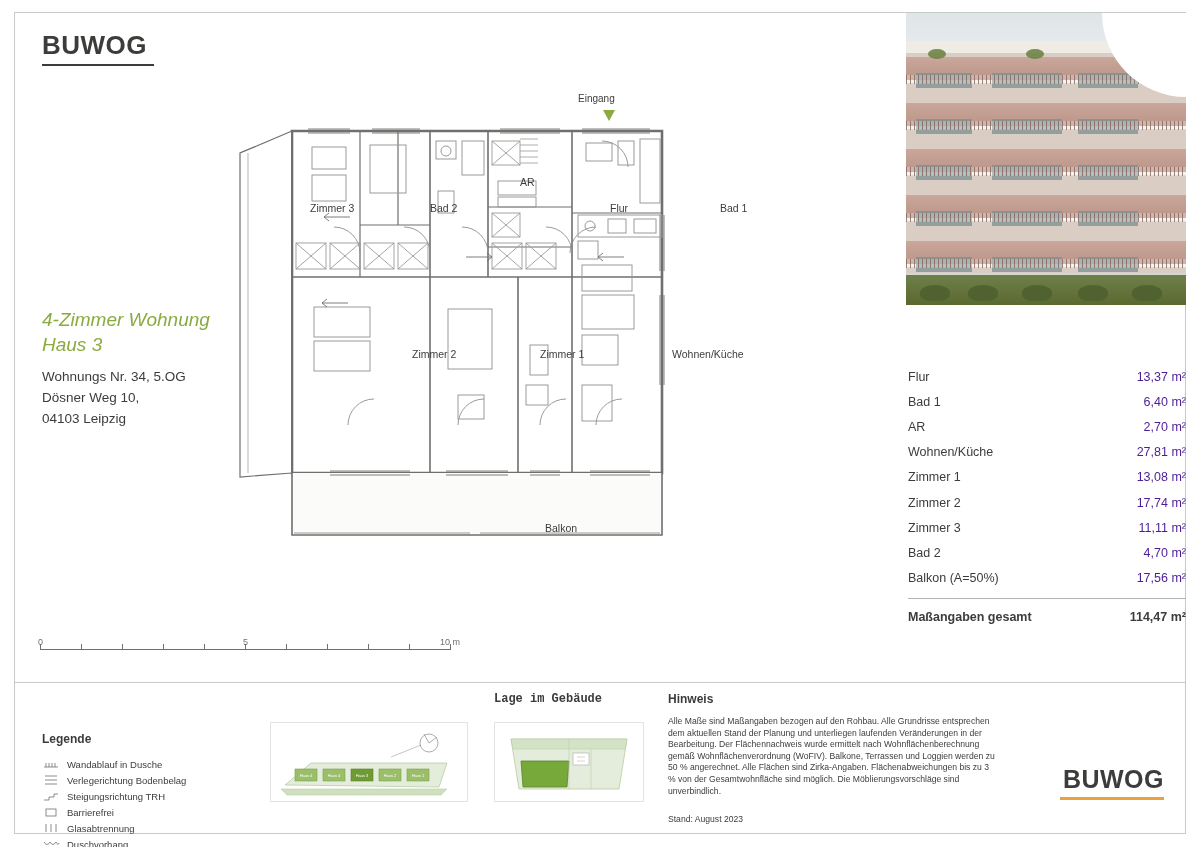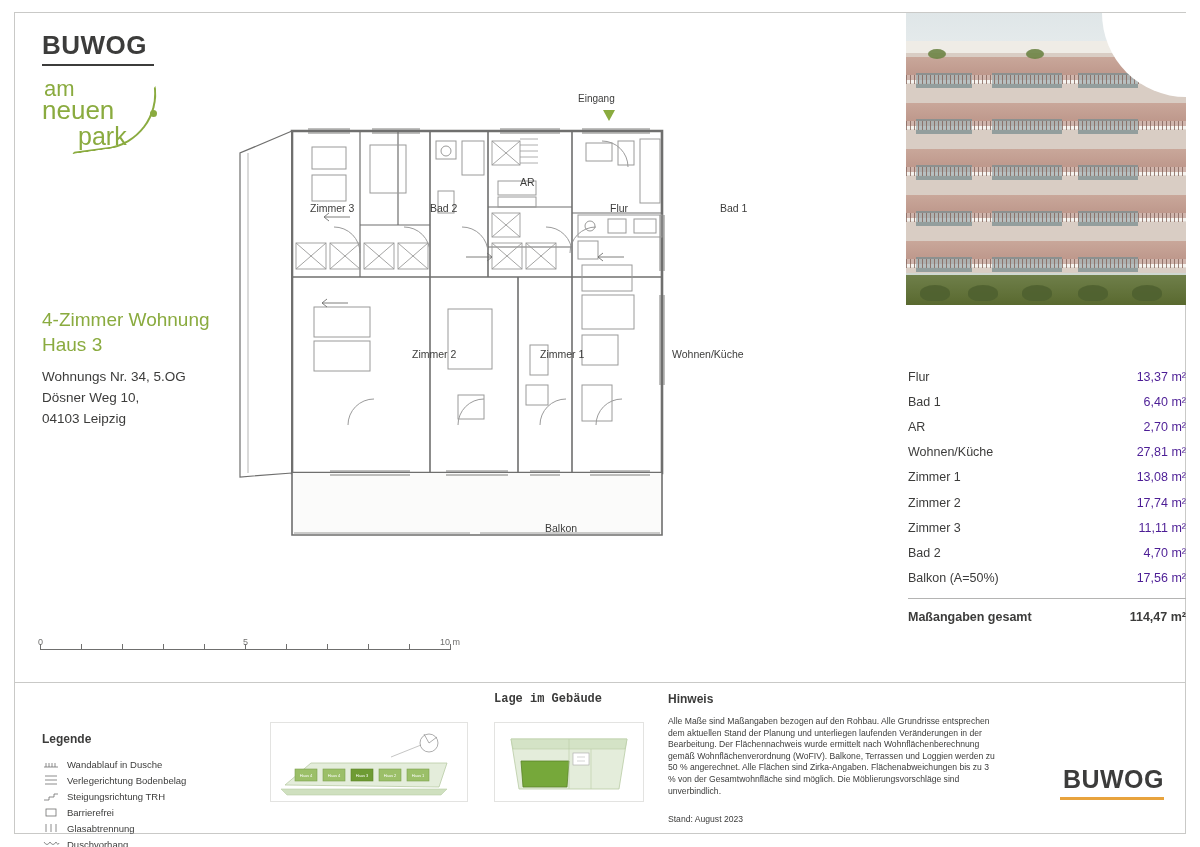--- a/index.html
+++ b/index.html
@@ -83,20 +83,21 @@
     border-radius: 0 0 58px 0;
     transform: rotate(-8deg);
   }
 
   
   .headline {
     position: absolute;
     left: 42px;
     top: 307px;
     width: 300px;
+    font-style: italic;
   }
   .headline h1 {
     margin: 0;
     font-size: 19px;
     line-height: 25px;
     font-weight: normal;
     color: #8aab3f;
   }
   .address {
     position: absolute;
@@ -341,27 +342,20 @@
 </style>
 </head>
 <body>
 
 <div class="page">
   <div class="frame"></div>
 
   <div class="brand">
     <div class="brand-title">BUWOG</div>
     <div class="brand-rule"></div>
-    <div class="brand-logo">
-      <div class="swoosh"></div>
-      <div class="ln ln1">am</div>
-      <div class="ln ln2">neuen</div>
-      <div class="ln ln3">park</div>
-      <div class="dot"></div>
-    </div>
   </div>
 
   <div class="headline">
     <h1>
       <span>4-Zimmer Wohnung</span><br>
       <span>Haus 3</span>
     </h1>
   </div>
   <div class="address">
     <div>Wohnungs Nr. 34, 5.OG</div>

